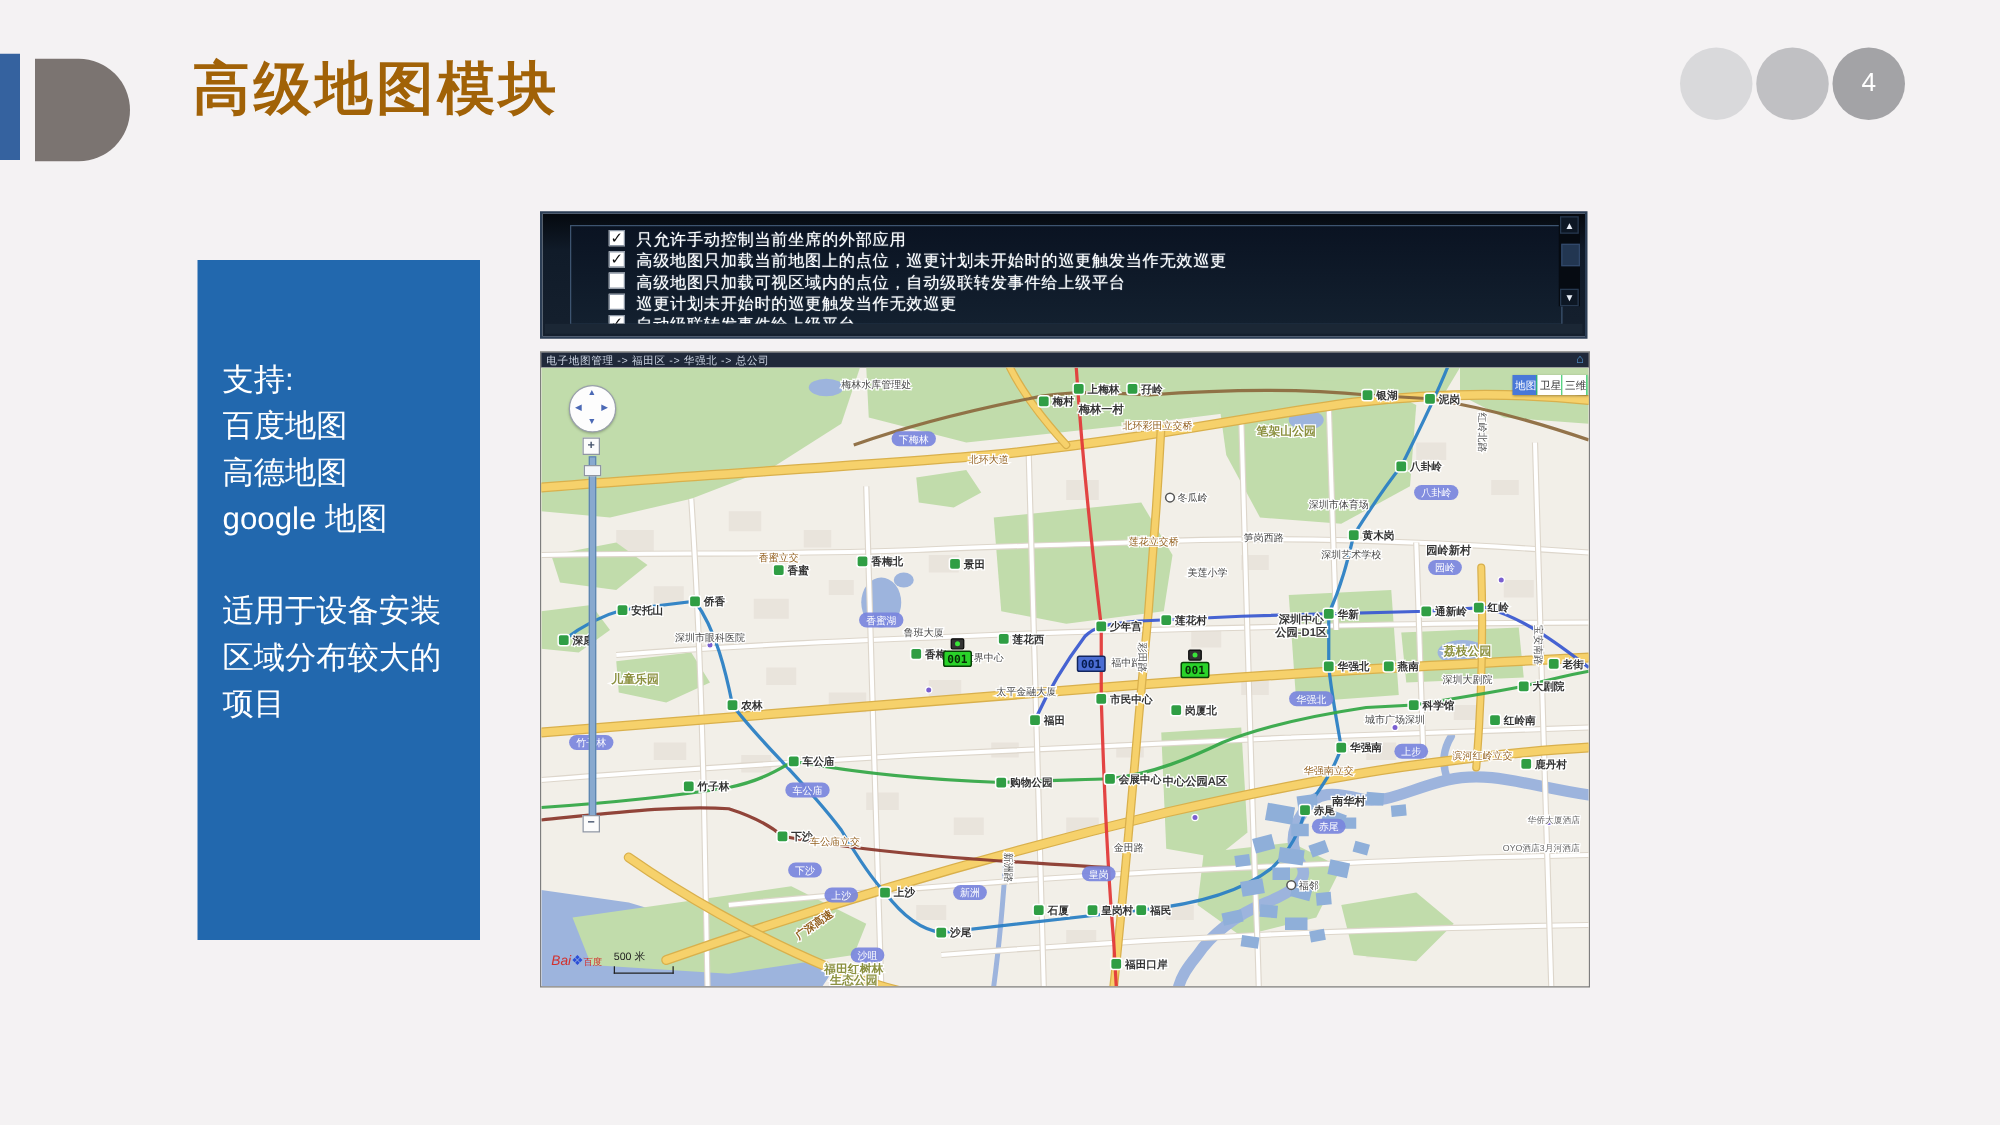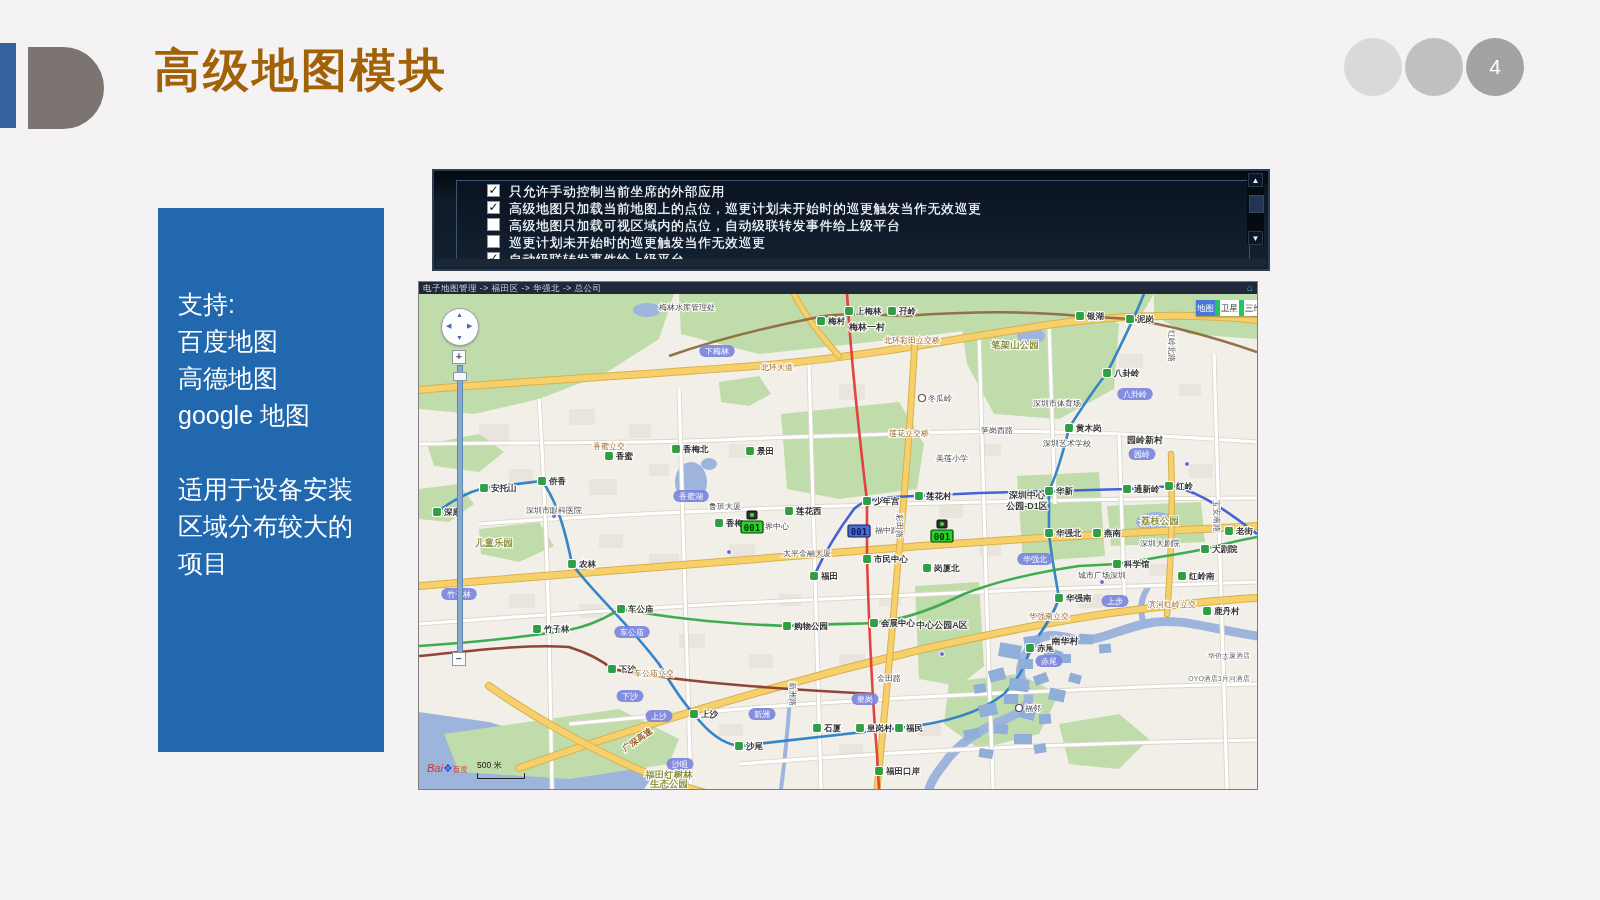--- a/index.html
+++ b/index.html
@@ -29,36 +29,36 @@
        font-size:12px;line-height:11px;font-weight:900;color:#0a0a0a;text-align:center;}
   .opt-label{color:#fff;font-size:13px;font-weight:400;letter-spacing:.5px;white-space:nowrap;line-height:16px;
              text-shadow:0 0 1px #9ab;}
   #scrollbar{position:absolute;right:4px;top:2px;width:17px;height:72px;background:#060b12;}
   .scr-btn{position:absolute;left:1px;width:15px;height:14px;background:#0d1724;border:1px solid #27394f;
            color:#e8eef6;font-size:8px;line-height:13px;text-align:center;box-sizing:border-box;}
   #scr-up{top:0;} #scr-down{bottom:0;}
   #scr-thumb{position:absolute;left:2px;top:22px;width:13px;height:16px;background:#223651;border:1px solid #31486a;}
   #panel-footer{position:absolute;left:2px;right:2px;bottom:2px;height:8px;background:#1b2735;}
   
-  #map-win{left:418px;top:281px;width:838px;height:507px;border:1px solid #7e7e7e;box-sizing:content-box;background:#f2efe8;}
+  #map-win{left:432px;top:281px;width:838px;height:507px;border:1px solid #7e7e7e;box-sizing:content-box;background:#f2efe8;}
   #map-titlebar{position:absolute;left:0;top:0;width:100%;height:12px;background:#20293a;}
   #breadcrumb{position:absolute;left:4px;top:1px;font-size:8.5px;color:#cdd5e3;letter-spacing:.5px;white-space:nowrap;}
   #home-icon{position:absolute;right:4px;top:0;font-size:10px;color:#5aa7e8;line-height:12px;}
   #map-body{position:absolute;left:0;top:12px;width:838px;height:495px;overflow:hidden;}
   
   #pan-ctl{left:22px;top:14px;width:36px;height:36px;border-radius:50%;background:#fdfdfd;border:1px solid #9aa0ac;
            box-shadow:0 1px 2px rgba(0,0,0,.25);color:#4b69b5;font-size:7px;}
   #pan-ctl span{position:absolute;}
   #zoom-slider{left:33px;top:56px;width:15px;height:316px;}
   .zs-btn{position:absolute;left:0;width:14px;height:14px;background:#fcfcfc;border:1px solid #8f96a2;box-sizing:border-box;
           font-size:10px;line-height:11px;text-align:center;color:#45536b;font-weight:700;}
   #zs-track{position:absolute;left:5px;top:15px;width:4px;height:286px;background:#88a9cf;border:1px solid #5e86b0;}
   #zs-handle{position:absolute;left:1px;top:22px;width:12px;height:7px;background:#f4f6f9;border:1px solid #8f96a2;}
   #view-btns{left:777px;top:6px;height:16px;display:flex;box-shadow:0 1px 2px rgba(0,0,0,.35);font-size:8.5px;}
-  .vbtn{width:19px;height:16px;line-height:16px;text-align:center;background:#fff;color:#333;border-right:5px solid #22c55e;}
+  .vbtn{width:19px;height:16px;line-height:16px;text-align:right;background:#fff;color:#333;border-right:1px solid #22c55e;}
   .vbtn.active{background:#4978d8;color:#fff;}
   #baidu-logo{left:8px;top:468px;font-size:11px;font-weight:400;font-style:italic;color:#d2302c;}
   #baidu-logo .paw{color:#2b4fd8;font-style:normal;}
   #baidu-logo .du{font-size:7.5px;font-style:normal;}
   #scale-ctl{left:58px;top:466px;font-size:8.5px;color:#222;}
   #scale-bar{width:46px;height:5px;border:1.5px solid #222;border-top:none;margin-top:1px;}
 </style>
 </head>
 <body>
 

